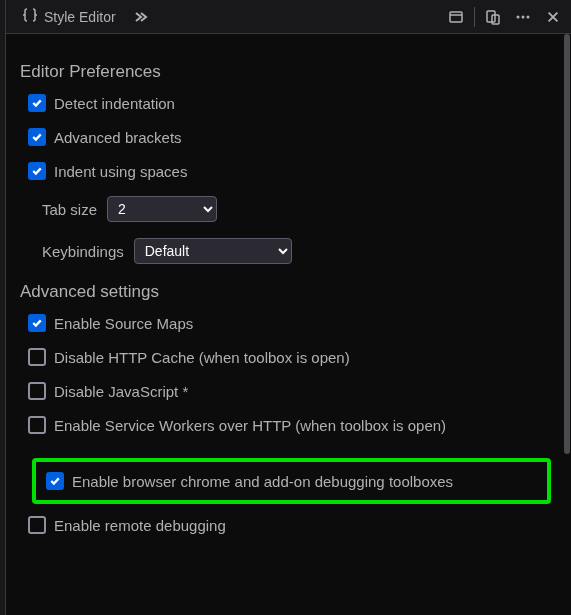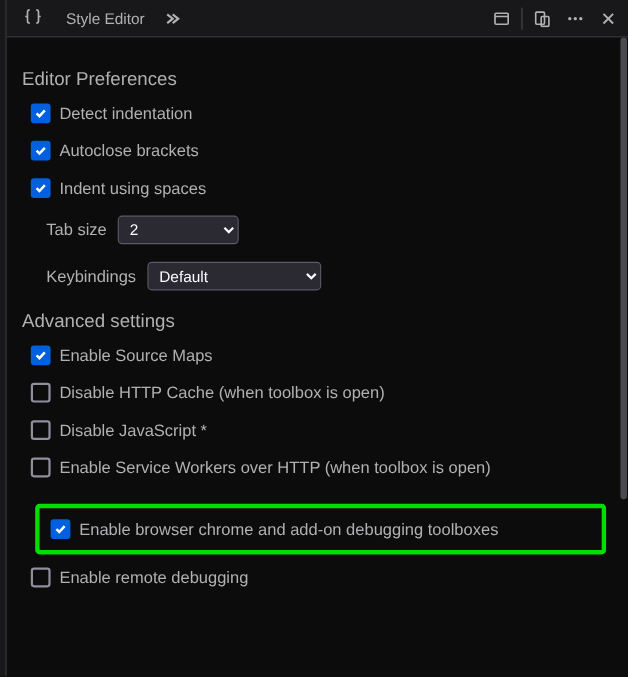--- a/index.html
+++ b/index.html
@@ -20,21 +20,21 @@
     align-items: center;
     height: 34px;
     background: #18181a;
     border-bottom: 1px solid #38383d;
     padding: 0 4px;
     gap: 2px;
   }
   .tab {
     display: flex;
     align-items: center;
-    gap: 22px;
+    gap: 6px;
     padding: 0 8px;
     height: 100%;
     color: #b1b1b3;
     cursor: pointer;
   }
   .tab .tab-label { font-size: 14px; }
   .spacer { flex: 1; }
   .tool-icon {
     width: 28px;
     height: 28px;
@@ -199,21 +199,21 @@
     </div>
     <span class="option-label">Detect indentation</span>
   </div>
 
   <div class="option-row">
     <div class="checkbox checked">
       <svg viewBox="0 0 16 16" fill="none" stroke="#fff" stroke-width="3">
           <polyline points="3,8 6.5,11.5 13,4.5"></polyline>
         </svg>
     </div>
-    <span class="option-label">Autoclose brackets</span>
+    <span class="option-label">Advanced brackets</span>
   </div>
 
   <div class="option-row">
     <div class="checkbox checked">
       <svg viewBox="0 0 16 16" fill="none" stroke="#fff" stroke-width="3">
           <polyline points="3,8 6.5,11.5 13,4.5"></polyline>
         </svg>
     </div>
     <span class="option-label">Indent using spaces</span>
   </div>

